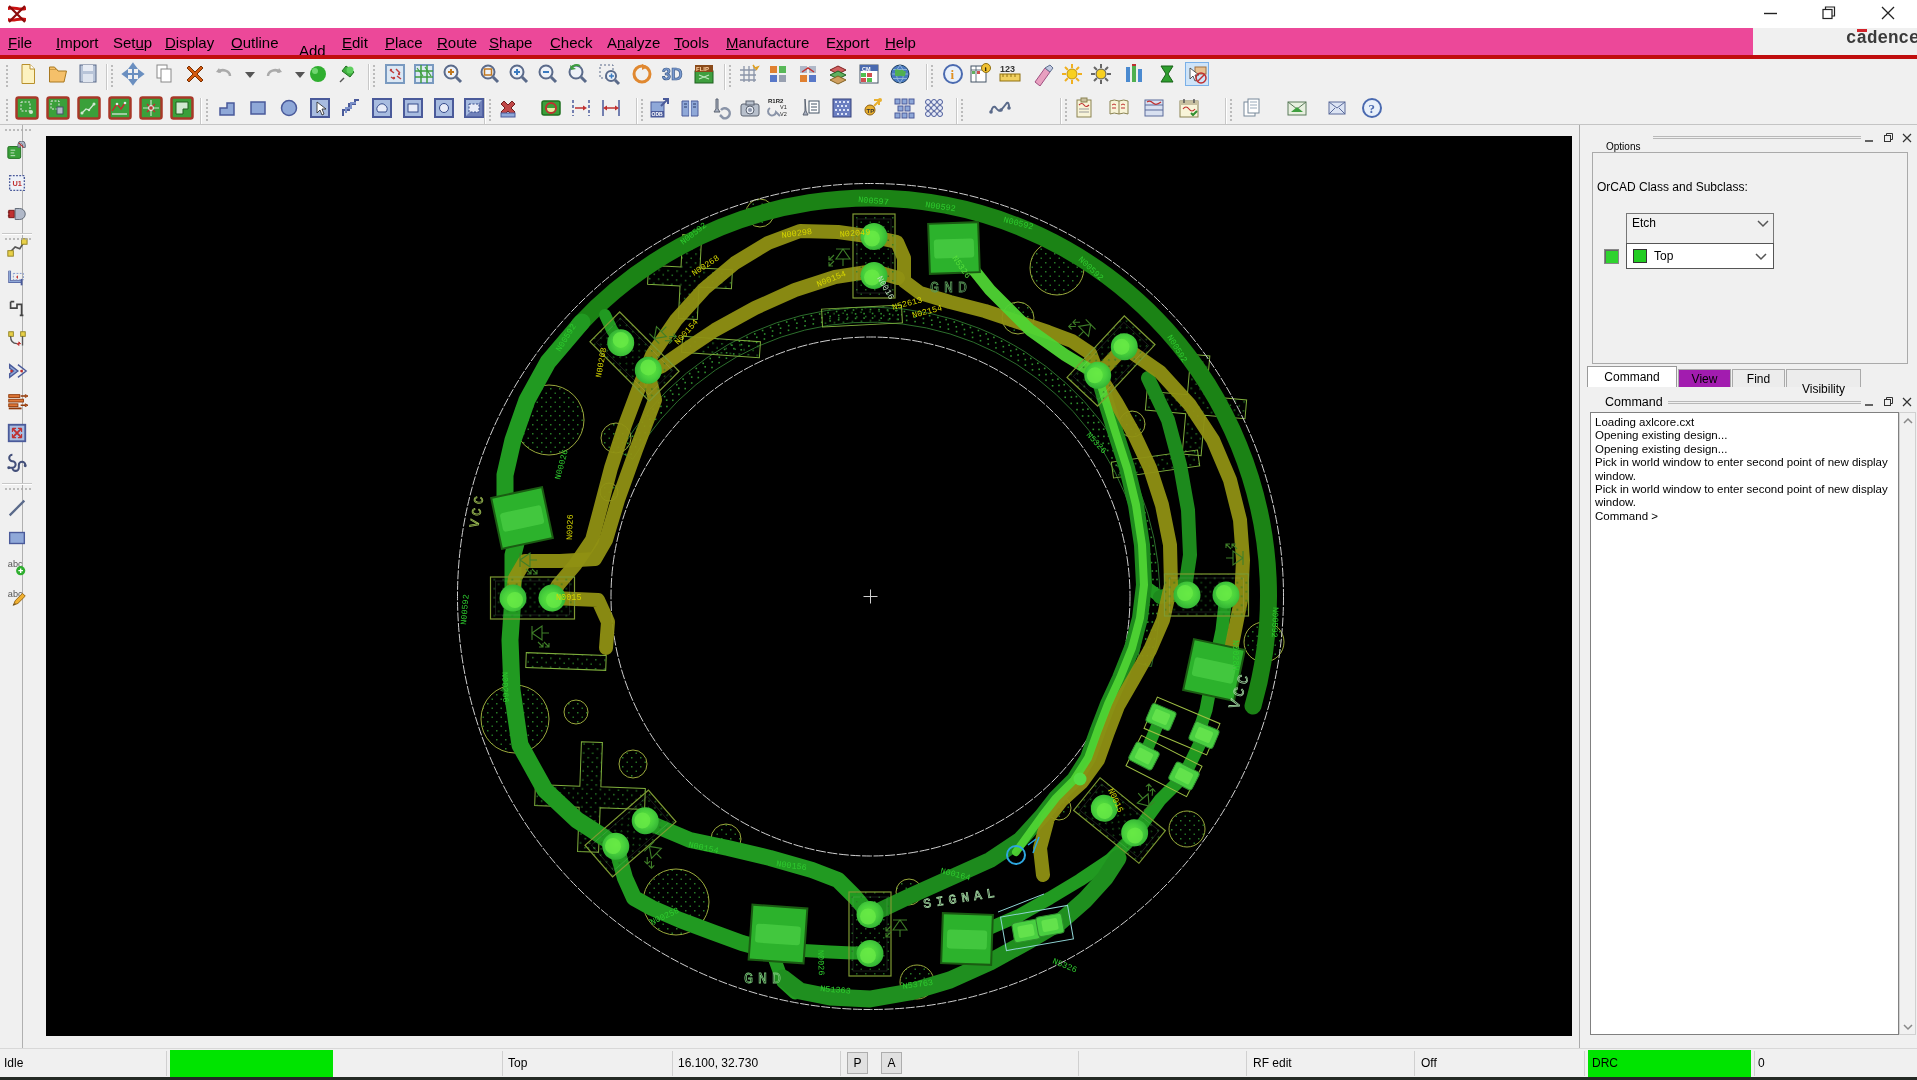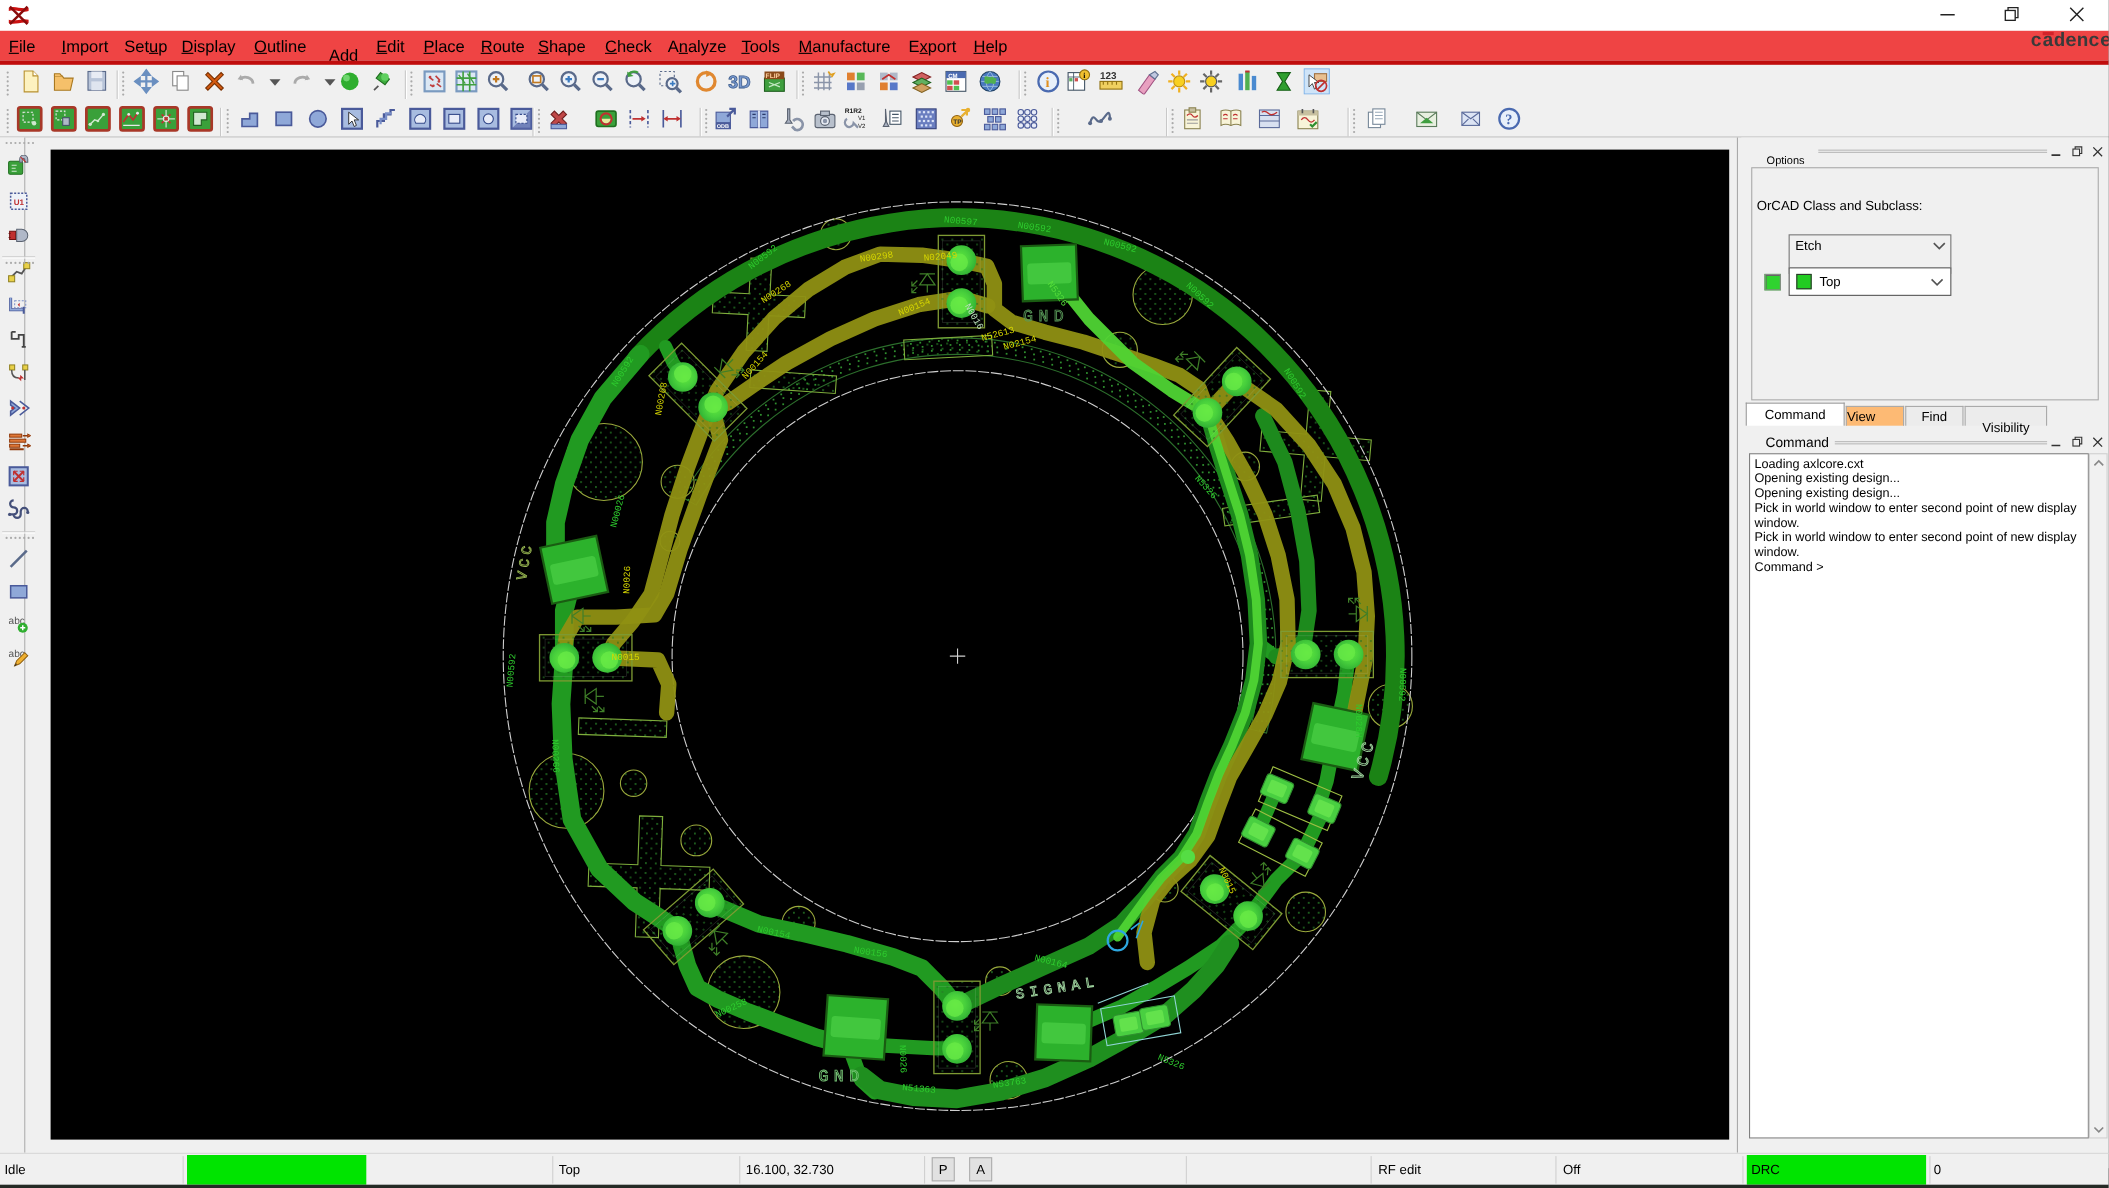--- a/index.html
+++ b/index.html
@@ -17,21 +17,21 @@
     </svg>
  <svg class="ic" style="left:1821px;top:5px" width="16" height="16">
       <rect x="2" y="4.5" width="9" height="9" fill="none" stroke="#222" stroke-width="1.2"></rect>
       <path d="M4.5 4.5v-2.5h9v9h-2.5" fill="none" stroke="#222" stroke-width="1.2"></path>
     </svg>
  <svg class="ic" style="left:1880px;top:5px" width="16" height="16">
       <path d="M2 2l12 12M14 2L2 14" stroke="#222" stroke-width="1.3"></path>
     </svg>
 </div>
 
-<div class="abs" style="left:0;top:28px;width:1917px;height:27px;background:#ef4444;font-size:15px;color:#000">
+<div class="abs" style="left:0;top:28px;width:1753px;height:27px;background:#ec4899;font-size:15px;color:#000">
     <span style="position:absolute;left:8px;top:6px"><u>F</u>ile</span>
     <span style="position:absolute;left:56px;top:6px"><u>I</u>mport</span>
     <span style="position:absolute;left:113px;top:6px">Set<u>u</u>p</span>
     <span style="position:absolute;left:165px;top:6px"><u>D</u>isplay</span>
     <span style="position:absolute;left:231px;top:6px"><u>O</u>utline</span>
     <span style="position:absolute;left:299px;top:14px"><u>A</u>dd</span>
     <span style="position:absolute;left:342px;top:6px"><u>E</u>dit</span>
     <span style="position:absolute;left:385px;top:6px"><u>P</u>lace</span>
     <span style="position:absolute;left:437px;top:6px"><u>R</u>oute</span>
     <span style="position:absolute;left:489px;top:6px"><u>S</u>hape</span>
@@ -1253,21 +1253,21 @@
  <div style="position:absolute;left:21px;top:124px;width:15px;height:15px;background:#2fd32f;border:1px solid #888;box-shadow:inset 1px 1px 0 #666"></div>
  <div style="position:absolute;left:43px;top:118px;width:148px;height:26px;background:#fff;border:1px solid #555">
    <div style="position:absolute;left:6px;top:5px;width:14px;height:14px;background:#22cc22;border:1px solid #333"></div>
    <span style="position:absolute;left:27px;top:5px">Top</span>
    <svg class="ic" style="left:128px;top:9px" width="12" height="8">
         <path d="M1 1l5 5 5-5" fill="none" stroke="#555" stroke-width="1.5"></path>
       </svg>
  </div>
 
  <div style="position:absolute;left:4px;top:241px;width:90px;height:21px;background:#fff;border:1px solid #999;border-bottom:none;text-align:center;padding-top:3px;z-index:2">Command</div>
- <div style="position:absolute;left:95px;top:244px;width:53px;height:18px;background:#fdba74;border:1px solid #aaa;border-bottom:none;text-align:left;padding-top:2px">View</div>
+ <div style="position:absolute;left:95px;top:244px;width:53px;height:18px;background:#a21caf;border:1px solid #aaa;border-bottom:none;text-align:center;padding-top:2px">View</div>
  <div style="position:absolute;left:149px;top:244px;width:53px;height:18px;background:#ececec;border:1px solid #aaa;border-bottom:none;text-align:center;padding-top:2px">Find</div>
  <div style="position:absolute;left:203px;top:244px;width:75px;height:18px;background:#ececec;border:1px solid #aaa;border-bottom:none;text-align:center;padding-top:12px">Visibility</div>
  <span style="position:absolute;left:22px;top:270px;font-size:12.5px">Command</span>
  <div style="position:absolute;left:85px;top:276px;width:193px;height:3px;border-top:1px solid #b8b8b8;border-bottom:1px solid #b8b8b8"></div>
  <svg class="ic" style="left:280px;top:271px" width="12" height="12">
       <path d="M2 9h8" stroke="#333" stroke-width="1.5"></path>
     </svg>
  <svg class="ic" style="left:300px;top:271px" width="12" height="12">
       <rect x="1.5" y="3.5" width="6" height="6" fill="none" stroke="#333"></rect>
       <path d="M3.5 3.5v-2h6v6h-2" fill="none" stroke="#333"></path>

